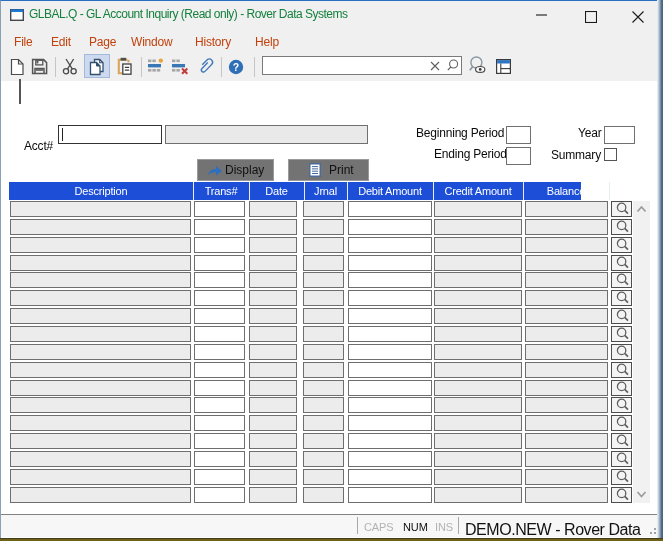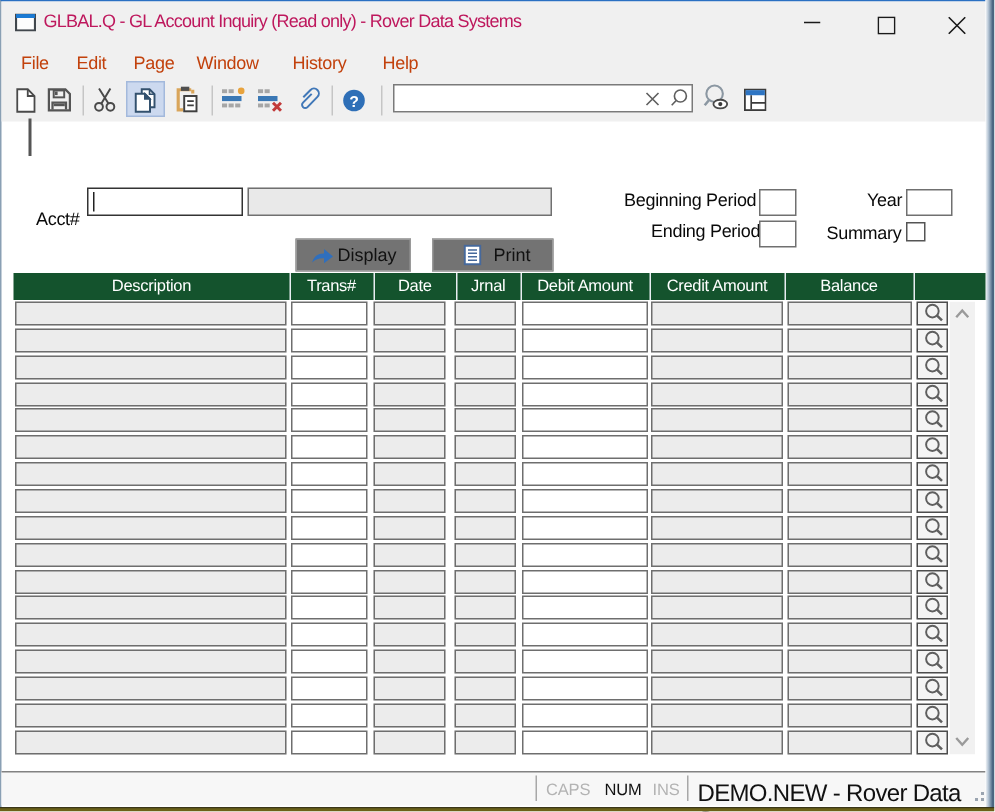--- a/index.html
+++ b/index.html
@@ -2,30 +2,30 @@
 <html><head><meta charset="utf-8">
 <style>
 *{margin:0;padding:0;box-sizing:border-box}
 html,body{width:663px;height:541px;overflow:hidden}
 body{font-family:"Liberation Sans",sans-serif;position:relative;background:#fff}
 div,span{position:absolute}
 #winbg{left:0;top:0;width:657px;height:538px;background:#fff;border-top:1px solid #2a70c2;border-left:1px solid #8aa0b4}
 #chrome{left:1px;top:1px;width:656px;height:80px;background:#f0f0f0}
 #rightedge{left:657px;top:0;width:6px;height:538px;background:linear-gradient(to right,#f6f8fa 0%,#aebfd0 35%,#48647f 80%,#51677e 100%)}
 #bottomedge{left:0;top:538px;width:663px;height:3px;background:linear-gradient(to bottom,#27251a 0%,#6b6118 40%,#6b6118 100%)}
-#title{left:29px;top:7px;font-size:12px;color:#be185d;white-space:nowrap;letter-spacing:-0.5px}
+#title{left:29px;top:7px;font-size:12px;color:#15803d;white-space:nowrap;letter-spacing:-0.5px}
 .menu{top:35px;font-size:12px;color:#c2410c;letter-spacing:-0.2px}
 .tsep{top:57px;width:1px;height:20px;background:#c5c5c5}
 #copybox{left:84px;top:54px;width:26px;height:24px;background:#ccd9ef;border:1px solid #a3b9dc}
 #searchbox{left:262px;top:56px;width:200px;height:19px;background:#fff;border:1px solid #7a7a7a}
 #caret{left:19px;top:79px;width:2px;height:25px;background:#555}
 .lbl{font-size:12px;color:#0a0a0a;letter-spacing:-0.2px;white-space:nowrap}
 .field{border:1px solid #707070}
 .btn{height:22px;background:#737373;border:1px solid #9a9a9a;font-size:12px;color:#111}
-#gridhead{left:9px;top:182px;width:652px;height:18px;background:#14532d}
+#gridhead{left:9px;top:182px;width:572px;height:18px;background:#1d4ed8}
 .hsep{top:0;width:1px;height:18px;background:#e8edf2}
 .hlbl{top:3px;font-size:11px;color:#fff;text-align:center;letter-spacing:-0.2px}
 .rowcell{height:16px;border:1px solid #6e6e6e}
 .magbtn{left:611px;width:21px;height:16px;background:#f4f4f4;border:1px solid #4d4d4d}.magbtn svg{left:1px;top:0}
 #statusbar{left:1px;top:514px;width:656px;height:23px;background:#f7f7f7;border-top:1px solid #828282}
 .ssep{top:517px;width:1px;height:17px;background:#a8a8a8}
 .stxt{top:521px;font-size:16px;letter-spacing:-0.45px}
 svg{position:absolute}
 </style></head>
 <body>

